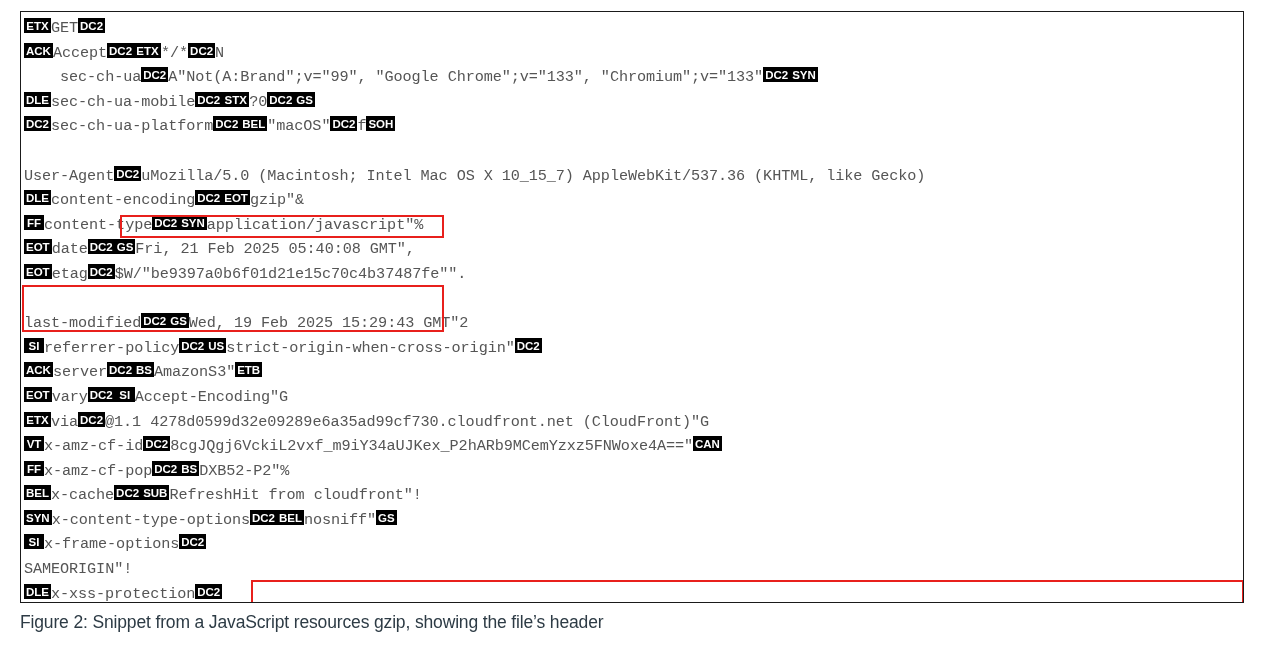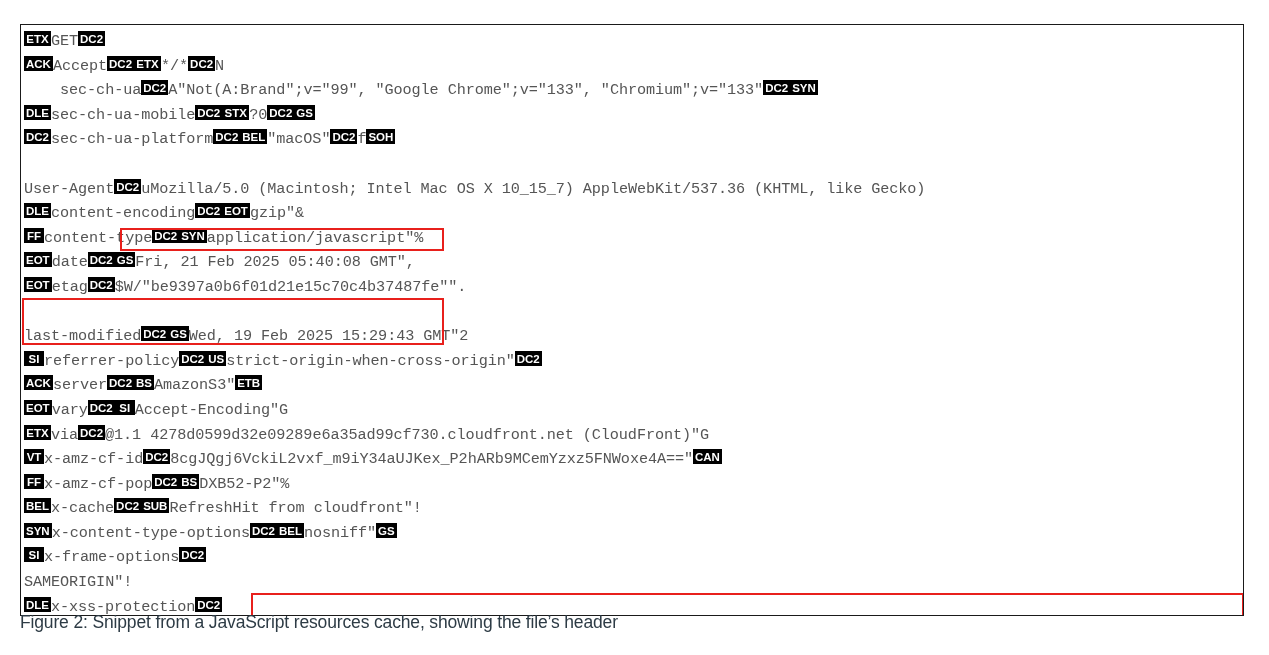--- a/index.html
+++ b/index.html
@@ -12,21 +12,21 @@
     width: 1269px;
     height: 655px;
     font-family: "Liberation Sans", sans-serif;
     overflow: hidden;
     position: relative;
   }
 
   #figure-wrap {
     position: absolute;
     left: 20px;
-    top: 24px;
+    top: 11px;
     width: 1224px;
     height: 592px;
   }
 
   #hex-dump-box {
     position: absolute;
     left: 0;
     top: 0;
     width: 1224px;
     height: 592px;
@@ -104,13 +104,13 @@
     <div id="dump-lines"><div class="dump-line"><span class="ctl w3">ETX</span><span class="txt">GET</span><span class="ctl w3">DC2</span></div><div class="dump-line"><span class="ctl w3">ACK</span><span class="txt">Accept</span><span class="ctl w3">DC2</span><span class="ctl w3">ETX</span><span class="txt">*/*</span><span class="ctl w3">DC2</span><span class="txt">N</span></div><div class="dump-line"><span class="txt">    sec-ch-ua</span><span class="ctl w3">DC2</span><span class="txt">A"Not(A:Brand";v="99", "Google Chrome";v="133", "Chromium";v="133"</span><span class="ctl w3">DC2</span><span class="ctl w3">SYN</span></div><div class="dump-line"><span class="ctl w3">DLE</span><span class="txt">sec-ch-ua-mobile</span><span class="ctl w3">DC2</span><span class="ctl w3">STX</span><span class="txt">?0</span><span class="ctl w3">DC2</span><span class="ctl w2">GS</span></div><div class="dump-line"><span class="ctl w3">DC2</span><span class="txt">sec-ch-ua-platform</span><span class="ctl w3">DC2</span><span class="ctl w3">BEL</span><span class="txt">"macOS"</span><span class="ctl w3">DC2</span><span class="txt">f</span><span class="ctl w3">SOH</span></div><div class="dump-line">&nbsp;</div><div class="dump-line"><span class="txt">User-Agent</span><span class="ctl w3">DC2</span><span class="txt">uMozilla/5.0 (Macintosh; Intel Mac OS X 10_15_7) AppleWebKit/537.36 (KHTML, like Gecko)</span></div><div class="dump-line"><span class="ctl w3">DLE</span><span class="txt">content-encoding</span><span class="ctl w3">DC2</span><span class="ctl w3">EOT</span><span class="txt">gzip"&amp;</span></div><div class="dump-line"><span class="ctl w2">FF</span><span class="txt">content-type</span><span class="ctl w3">DC2</span><span class="ctl w3">SYN</span><span class="txt">application/javascript"%</span></div><div class="dump-line"><span class="ctl w3">EOT</span><span class="txt">date</span><span class="ctl w3">DC2</span><span class="ctl w2">GS</span><span class="txt">Fri, 21 Feb 2025 05:40:08 GMT",</span></div><div class="dump-line"><span class="ctl w3">EOT</span><span class="txt">etag</span><span class="ctl w3">DC2</span><span class="txt">$W/"be9397a0b6f01d21e15c70c4b37487fe"".</span></div><div class="dump-line">&nbsp;</div><div class="dump-line"><span class="txt">last-modified</span><span class="ctl w3">DC2</span><span class="ctl w2">GS</span><span class="txt">Wed, 19 Feb 2025 15:29:43 GMT"2</span></div><div class="dump-line"><span class="ctl w2">SI</span><span class="txt">referrer-policy</span><span class="ctl w3">DC2</span><span class="ctl w2">US</span><span class="txt">strict-origin-when-cross-origin"</span><span class="ctl w3">DC2</span></div><div class="dump-line"><span class="ctl w3">ACK</span><span class="txt">server</span><span class="ctl w3">DC2</span><span class="ctl w2">BS</span><span class="txt">AmazonS3"</span><span class="ctl w3">ETB</span></div><div class="dump-line"><span class="ctl w3">EOT</span><span class="txt">vary</span><span class="ctl w3">DC2</span><span class="ctl w2">SI</span><span class="txt">Accept-Encoding"G</span></div><div class="dump-line"><span class="ctl w3">ETX</span><span class="txt">via</span><span class="ctl w3">DC2</span><span class="txt">@1.1 4278d0599d32e09289e6a35ad99cf730.cloudfront.net (CloudFront)"G</span></div><div class="dump-line"><span class="ctl w2">VT</span><span class="txt">x-amz-cf-id</span><span class="ctl w3">DC2</span><span class="txt">8cgJQgj6VckiL2vxf_m9iY34aUJKex_P2hARb9MCemYzxz5FNWoxe4A=="</span><span class="ctl w3">CAN</span></div><div class="dump-line"><span class="ctl w2">FF</span><span class="txt">x-amz-cf-pop</span><span class="ctl w3">DC2</span><span class="ctl w2">BS</span><span class="txt">DXB52-P2"%</span></div><div class="dump-line"><span class="ctl w3">BEL</span><span class="txt">x-cache</span><span class="ctl w3">DC2</span><span class="ctl w3">SUB</span><span class="txt">RefreshHit from cloudfront"!</span></div><div class="dump-line"><span class="ctl w3">SYN</span><span class="txt">x-content-type-options</span><span class="ctl w3">DC2</span><span class="ctl w3">BEL</span><span class="txt">nosniff"</span><span class="ctl w2">GS</span></div><div class="dump-line"><span class="ctl w2">SI</span><span class="txt">x-frame-options</span><span class="ctl w3">DC2</span></div><div class="dump-line"><span class="txt">SAMEORIGIN"!</span></div><div class="dump-line"><span class="ctl w3">DLE</span><span class="txt">x-xss-protection</span><span class="ctl w3">DC2</span></div></div>
     <div id="annotation-layer">
         <div class="redbox" style="left: 99px; top: 203px; width: 324px; height: 23px; border-color: rgb(232, 32, 28);"></div>
         <div class="redbox" style="left: 1px; top: 273px; width: 422px; height: 47px; border-color: rgb(232, 32, 28);"></div>
         <div class="redbox" style="left: 230px; top: 568px; width: 993px; height: 24px; border-color: rgb(232, 32, 28);"></div>
       </div>
   </div>
 
 </div>
 
-<div id="caption">Figure 2: Snippet from a JavaScript resources cache, showing the file’s header</div>
+<div id="caption">Figure 2: Snippet from a JavaScript resources gzip, showing the file’s header</div>
 
 </body></html>

